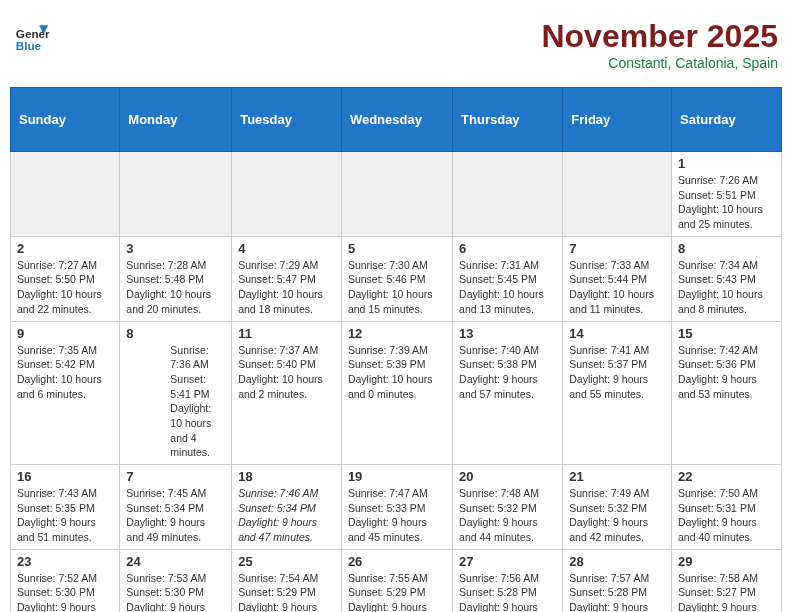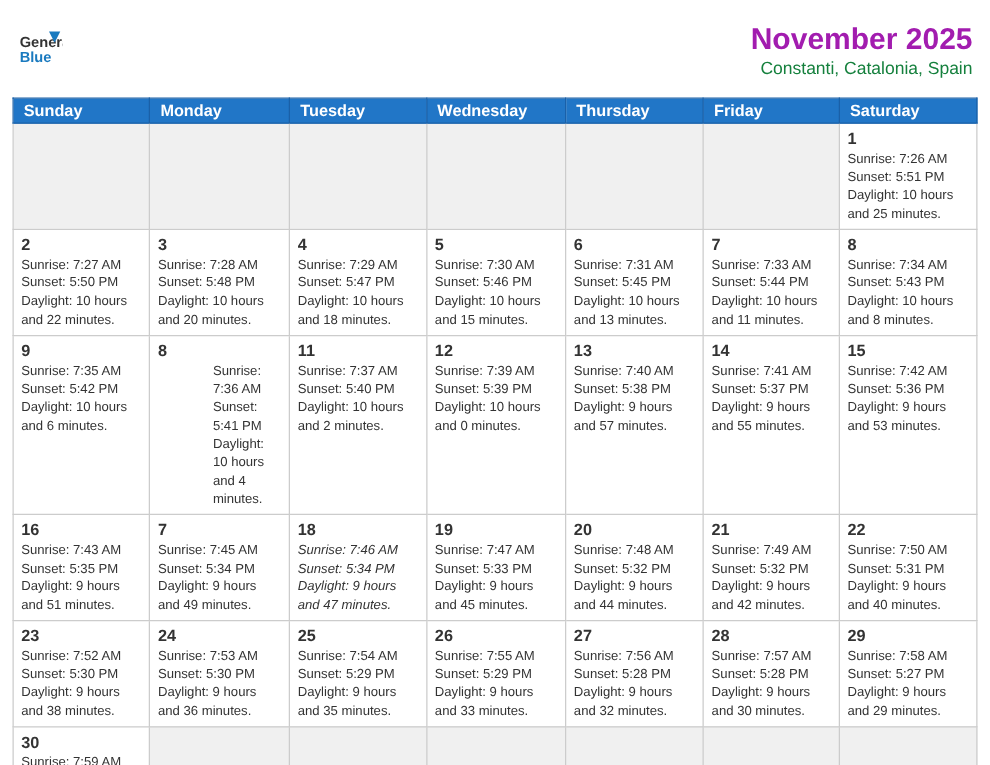--- a/index.html
+++ b/index.html
@@ -23,38 +23,38 @@
       gap: 4px;
     }
     .logo-icon {
       width: 36px;
       height: 36px;
     }
     .title-area {
       text-align: right;
     }
     .month-title {
-      font-size: 24px;
+      font-size: 32px;
       font-weight: bold;
-      color: #a21caf;
+      color: #7f1d1d;
     }
     .subtitle {
       font-size: 14px;
       color: #15803d;
     }
     .calendar {
       width: 100%;
       border-collapse: collapse;
       border: 1px solid #ccc;
     }
     .calendar th {
       background: #2176c7;
       color: #fff;
       text-align: left;
-      padding: 2px 8px;
+      padding: 24px 8px;
       font-size: 13px;
       font-weight: bold;
       border: 1px solid #1a60a8;
     }
     .calendar td {
       vertical-align: top;
       border: 1px solid #ccc;
       padding: 4px 6px;
       width: 113px;
       min-height: 80px;

